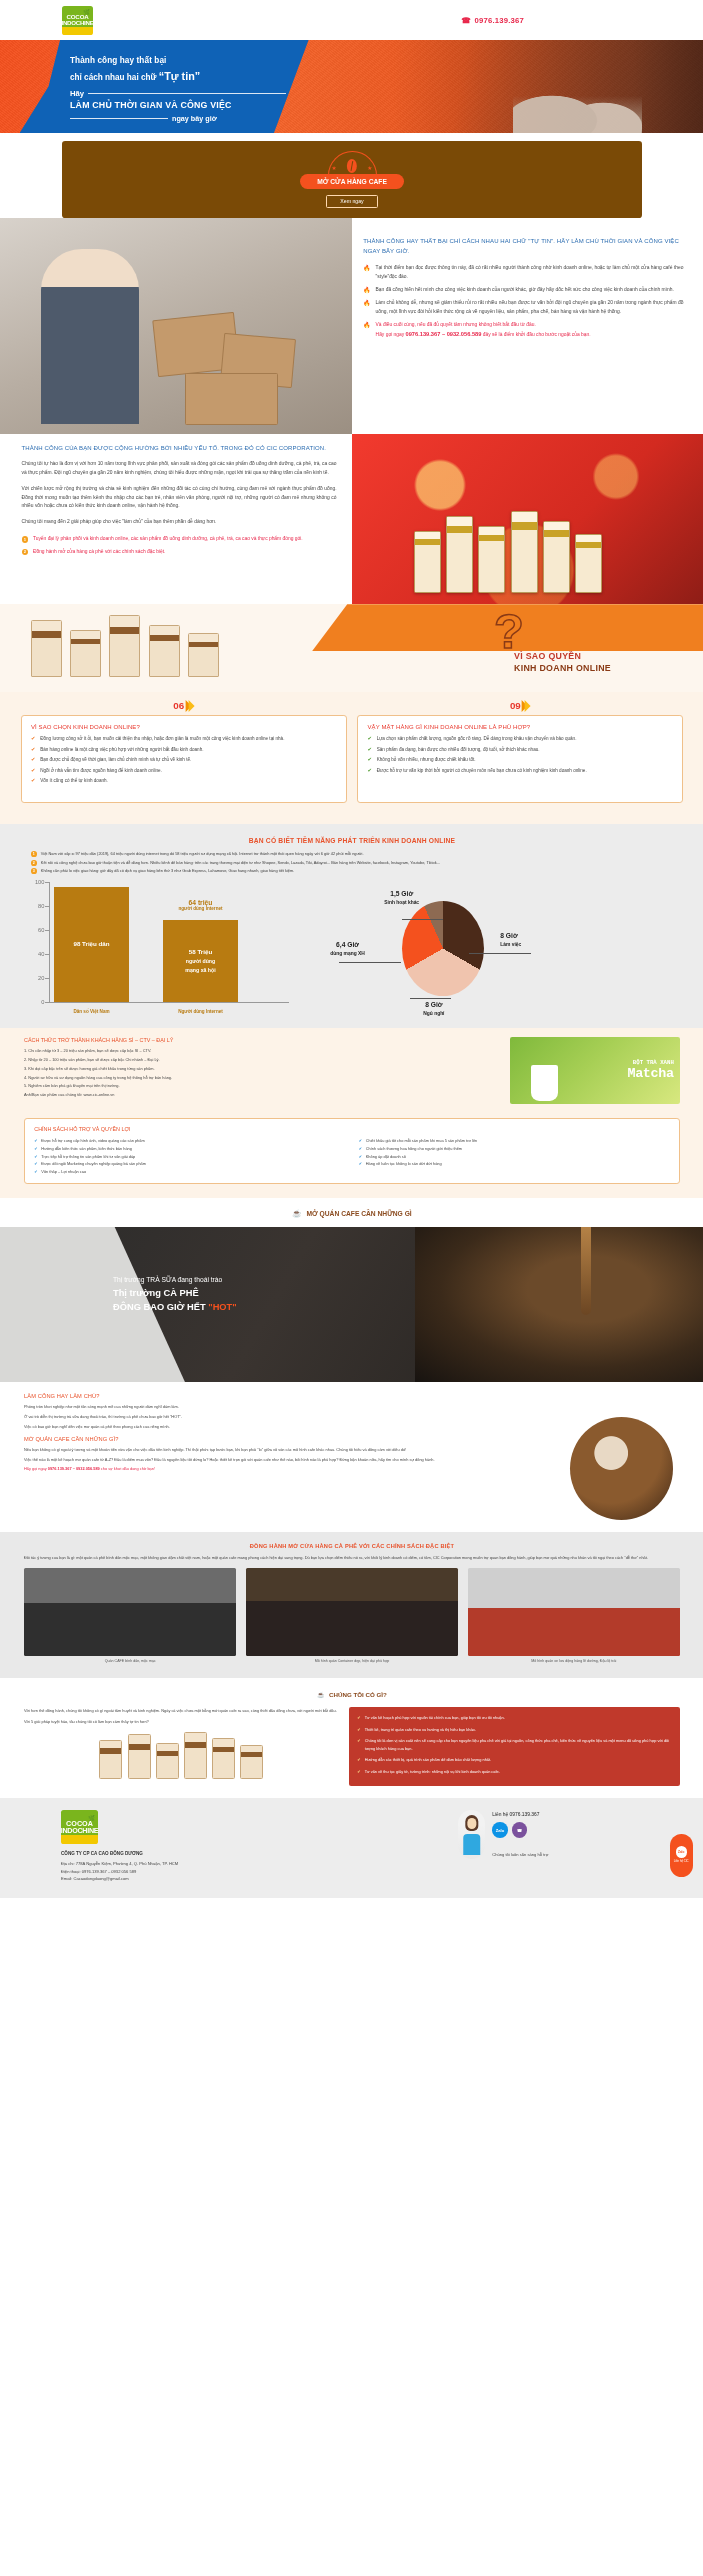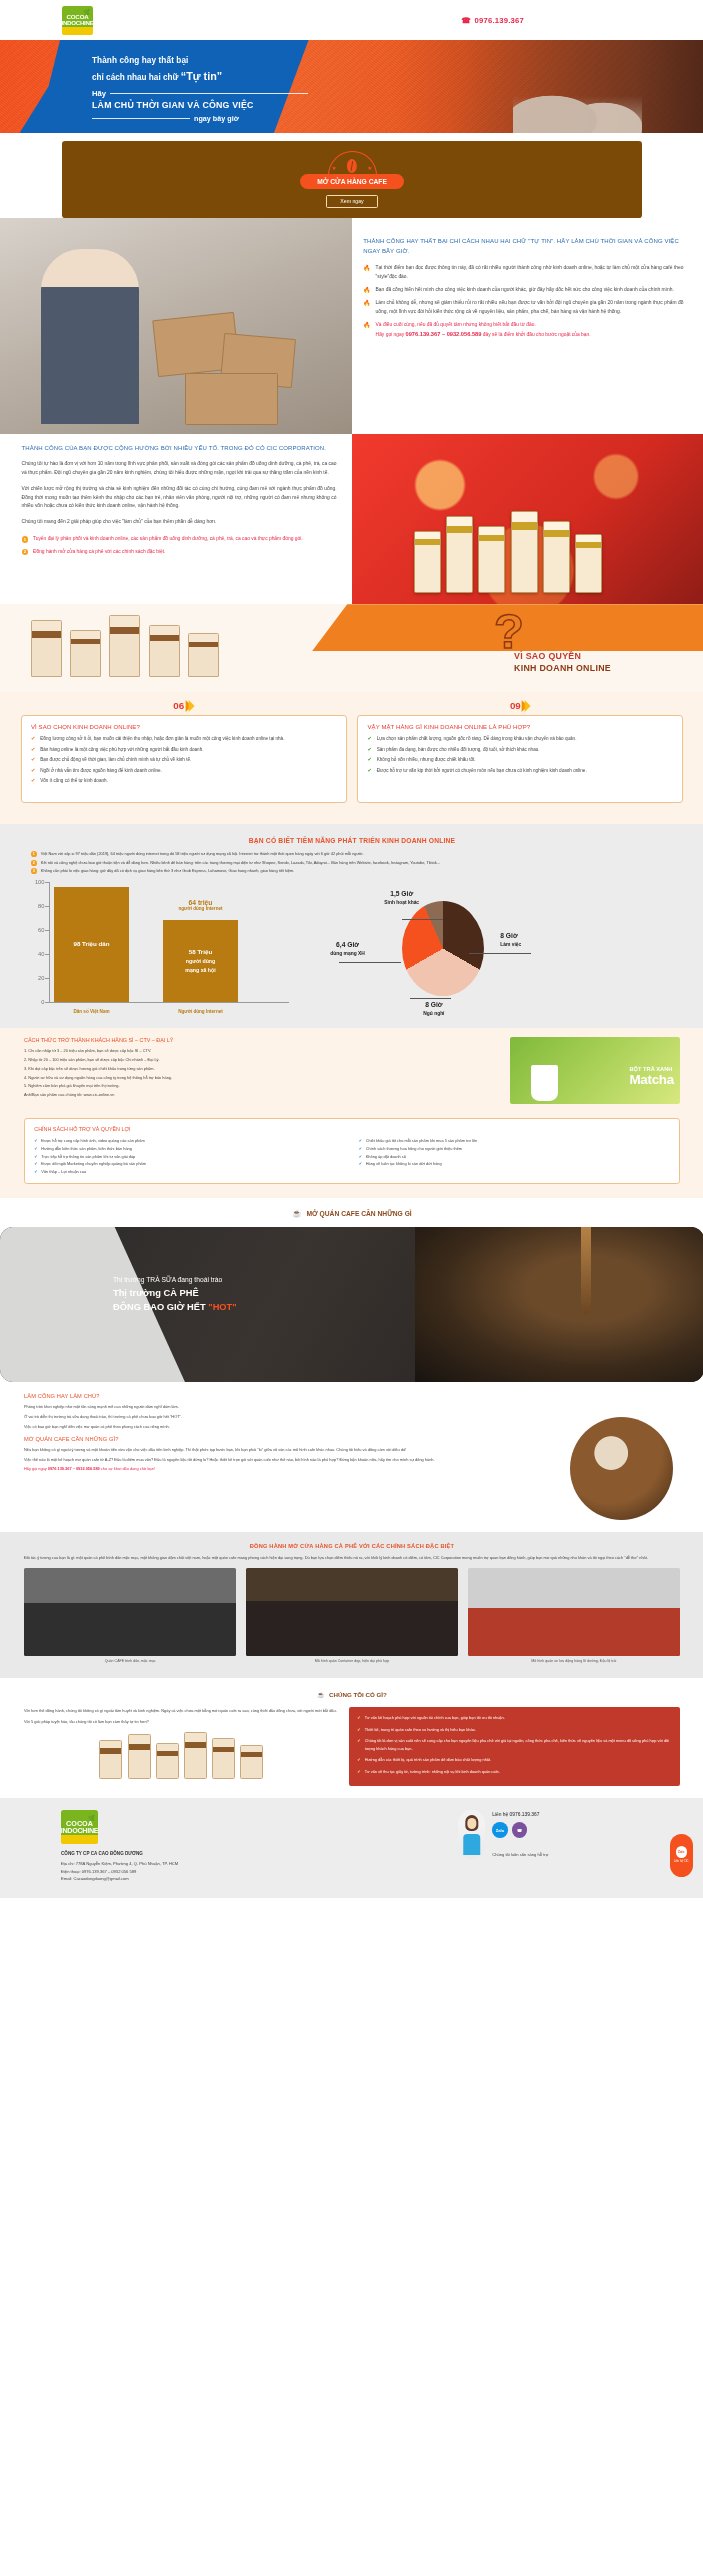--- a/index.html
+++ b/index.html
@@ -46,21 +46,21 @@
   .hero-2020 {
     position:absolute; left:330px; top:4.1px; font-size:63px; font-weight:bold;
     color:rgba(120,50,25,.55); letter-spacing:2.1px;
     font-family:"Liberation Sans", sans-serif;
   }
   .hero-blue {
     position:absolute; left:19.6px; top:0; width:289px; height:93px;
     background:#0f62b6;
     clip-path: polygon(14% 0, 100% 0, 88% 100%, 0 100%, 10% 50%);
   }
-  .hero-text { position:absolute; left:92px; top:15.5px; color:#fff; width:216px; }
+  .hero-text { position:absolute; left:70px; top:15.5px; color:#fff; width:216px; }
   .hero-l1 { font-size:8.2px; font-weight:bold; letter-spacing:0.1px; }
   .hero-l2 { font-size:8.2px; font-weight:bold; margin-top:5.7px; }
   .hero-l2 .q { font-size:10.8px; }
   .hero-l3 { font-size:7.7px; font-weight:bold; margin-top:6.7px; display:flex; align-items:center; gap:4.1px;}
   .hero-l3 .rule { flex:1; height:1px; background:#fff; opacity:.85; }
   .hero-l4 { font-size:8.8px; font-weight:bold; margin-top:2.6px; letter-spacing:0.2px;}
   .hero-l5 { font-size:7.2px; font-weight:bold; margin-top:3.1px; display:flex; align-items:center; gap:4.1px;}
   .hero-l5 .rule { width:98px; height:1px; background:#fff; opacity:.85; }
   .hero-hands {
     position:absolute; right:62px; bottom:0; width:129px; height:62px;
@@ -201,21 +201,21 @@
   .leaderline { position:absolute; height:0.5px; background:#555;}
 
   
   .howto { background:#fdf3e8; padding:9.3px 24px 10.3px; display:flex; gap:11.3px;}
   .howto-left { flex:1.25;}
   .howto-title { color:#e8512a; font-size:5.4px; margin-bottom:4.1px;}
   .howto-p { font-size:3.9px; line-height:1.85; color:#444; margin-bottom:1.5px; text-align:justify;}
   .howto-right { width:170px; }
   .matcha { height:67px; border-radius:2.1px; position:relative; overflow:hidden;
     background:linear-gradient(135deg,#7fb93b 0%, #a7cf55 45%, #d8e87f 100%);}
-  .matcha-txt { position:absolute; right:6.2px; top:29px; }
+  .matcha-txt { position:absolute; right:6.2px; top:22px; text-align:right;font-family:Liberation Mono, monospace;}
   .matcha-txt .m1{ color:#fff; font-size:5.7px; font-weight:bold;}
   .matcha-txt .m2{ color:#fff; font-size:13.4px; font-weight:bold; letter-spacing:-0.3px;}
   .matcha-cup { position:absolute; left:20.6px; bottom:3.1px; width:27px; height:36px;
     background:#fff; border-radius:2.1px 2.1px 8.2px 8.2px;}
 
   
   .policy { background:#fdf3e8; padding:3.1px 24px 13.4px;}
   .policy-card { border:0.5px solid #f0c08a; border-radius:3.1px; background:#fff; padding:7.2px 9.3px;}
   .policy-title { color:#e8512a; font-size:5.4px; margin-bottom:5.2px;}
   .policy-cols { display:flex; gap:13.4px;}
@@ -223,21 +223,21 @@
   .pk-item { display:flex; gap:3.6px; font-size:3.9px; line-height:1.9; color:#444;}
   .pk { color:#2b8fd6; font-size:4.1px; line-height:1.9;}
 
   
   .cafe-head { background:#fff; padding:11.3px 0 9.3px; text-align:center;}
   .cafe-head .h { display:inline-flex; align-items:center; gap:4.6px; color:#8a4a1e; font-weight:bold; font-size:6.7px;}
   .cup-ico { font-size:7.7px; }
 
   
   .cafe-banner { height:155px; position:relative; overflow:hidden;
-    background: linear-gradient(120deg,#2a2a2a 0%, #3a3430 40%, #1e1c1a 100%); border-radius: 13px;}
+    background: linear-gradient(120deg,#2a2a2a 0%, #3a3430 40%, #1e1c1a 100%);}
   .cb-photo { position:absolute; right:0; top:0; width:289px; height:155px;
     background: radial-gradient(ellipse at 60% 40%, #6b4a2a 0 25%, #3b2a1a 60%, #171310 100%);}
   .cb-drip { position:absolute; right:113px; top:0; width:10.3px; height:88px;
     background:linear-gradient(180deg,#c08a4a, #6b4522); border-radius:0 0 5.2px 5.2px; opacity:.9;}
   .cb-tri { position:absolute; left:0; top:0; width:185px; height:155px; background:#d8d8d6;
     clip-path: polygon(0 0, 62% 0, 100% 100%, 0 100%);}
   .cb-text { position:absolute; left:113px; top:49px; }
   .cb-t1 { color:#fff; font-size:6.7px; margin-bottom:4.1px;}
   .cb-t2 { color:#fff; font-size:9.3px; font-weight:bold; line-height:1.45;}
   .cb-t2 .hot { color:#f4511e; }

